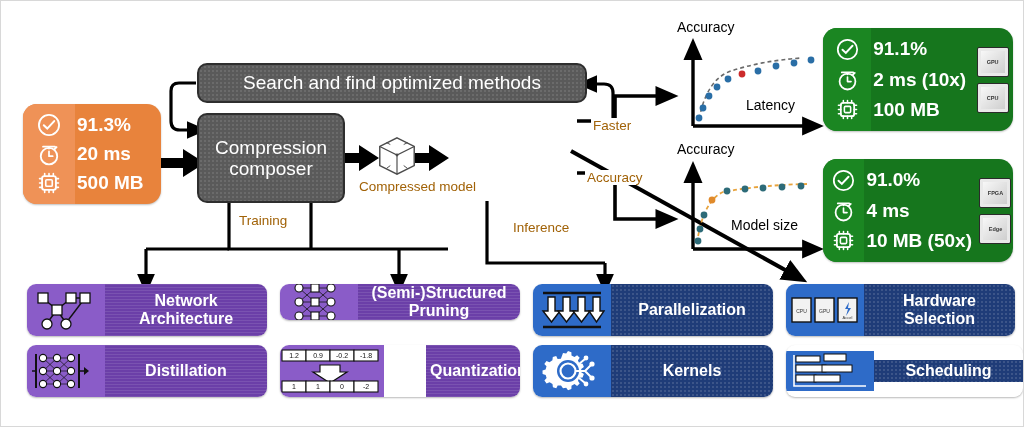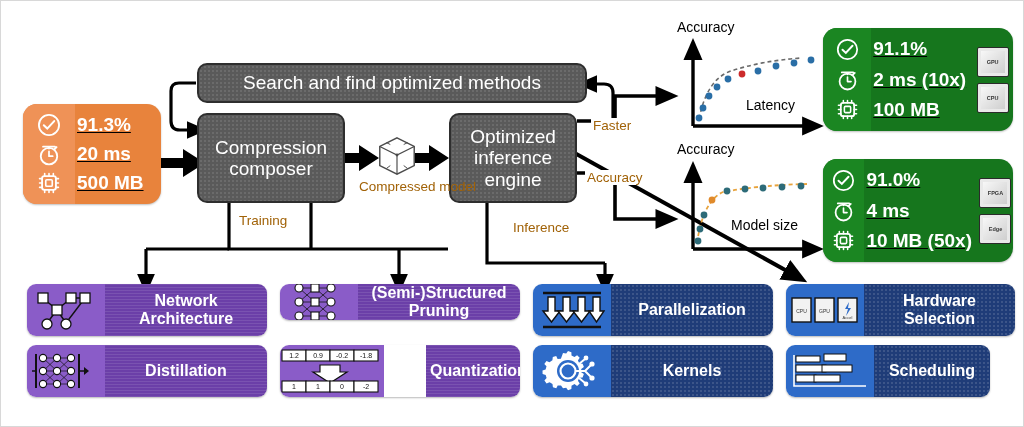--- a/index.html
+++ b/index.html
@@ -7,21 +7,21 @@
   #stage{position:relative;width:1024px;height:427px;background:#ffffff;
          border:1px solid #d8d8d8;box-sizing:border-box;overflow:hidden;}
   .abs{position:absolute;box-sizing:border-box;}
 
   
   .metric-card{border-radius:14px;display:flex;overflow:hidden;
       box-shadow:0 1px 2px rgba(0,0,0,.25);}
   .metric-card .icons{width:52px;display:flex;flex-direction:column;
       align-items:center;justify-content:space-around;padding:6px 0;}
   .metric-card .vals{flex:1;display:flex;flex-direction:column;
-      justify-content:space-around;padding:6px 6px 6px 2px;text-decoration:underline;}
+      justify-content:space-around;padding:6px 6px 6px 2px;}
   .metric-card .vals div{color:#fff;font-size:19px;font-weight:bold;
       line-height:1.05;white-space:nowrap;}
   .metric-card.orange{background:#e8833c;}
   .metric-card.orange .icons{background:#ef9257;}
   .metric-card.green{background:#16761d;}
   .metric-card.green .icons{background:#1b8622;}
   .metric-card .chips{width:44px;display:flex;flex-direction:column;
       align-items:center;justify-content:center;gap:6px;}
   .chipicon{width:30px;height:28px;background:linear-gradient(135deg,#fdfdfd,#c9c9c9);
       border:1.6px solid #2b2b2b;border-radius:2px;display:flex;align-items:center;
@@ -170,21 +170,20 @@
       <div>91.3%</div>
       <div>20 ms</div>
       <div>500 MB</div>
     </div>
   </div>
 
   <div class="abs pbox" style="left:196px;top:62px;width:390px;height:40px;">Search and find optimized methods</div>
 
   <div class="abs pbox" style="left:196px;top:112px;width:148px;height:90px;">Compression composer</div>
 
-  <div class="abs pbox" style="left:448px;top:112px;width:128px;height:90px;">Optimized inference engine</div>
 
   <div class="abs" style="left:366px;top:133px;width:60px;height:70px;text-align:center;">
     <svg class="ico" width="46" height="44" viewBox="0 0 48 46" style="margin:0 auto;">
       <path d="M24 4 L42 13 L42 33 L24 42 L6 33 L6 13 Z" fill="#fff" stroke="#4a4a4a" stroke-width="1.5"></path>
       <path d="M6 13 L24 22 L42 13 M24 22 L24 42" fill="none" stroke="#4a4a4a" stroke-width="1.2"></path>
       <circle cx="24" cy="22" r="1.5" fill="#4a4a4a"></circle>
       <path d="M13 9 L17 11 M35 9 L31 11 M13 36 L17 33 M35 36 L31 33" stroke="#4a4a4a" stroke-width="1"></path>
     </svg>
   </div>
   <div class="abs lbl c" style="left:358px;top:178px;width:76px;line-height:1.15;">Compressed model</div>
@@ -405,21 +404,21 @@
           <circle cx="51" cy="15" r="2.6"></circle>
             <circle cx="51" cy="29" r="2.6"></circle>
             <circle cx="45" cy="9" r="2.4"></circle>
             <circle cx="45" cy="35" r="2.4"></circle>
         </g>
       </svg>
     </div>
     <div class="tlabel">Kernels</div>
   </div>
 
-  <div class="abs tcard blue" style="left:785px;top:344px;width:204px;height:52px;">
+  <div class="abs tcard blue" style="left:785px;top:344px;width:237px;height:52px;align-items:center;">
     <div class="ticon" style="width:88px;">
       <svg width="84" height="40" viewBox="0 0 84 40">
         <path d="M6 4 V35 H78" stroke="#fff" stroke-width="1.6" fill="none"></path>
         <g fill="#fff" stroke="#111" stroke-width="1">
           <rect x="8" y="5" width="24" height="6"></rect>
           <rect x="36" y="3" width="22" height="7"></rect>
           <rect x="8" y="14" width="30" height="7"></rect>
           <rect x="34" y="14" width="30" height="7"></rect>
           <rect x="8" y="24" width="20" height="7"></rect>
           <rect x="26" y="24" width="26" height="7"></rect>

